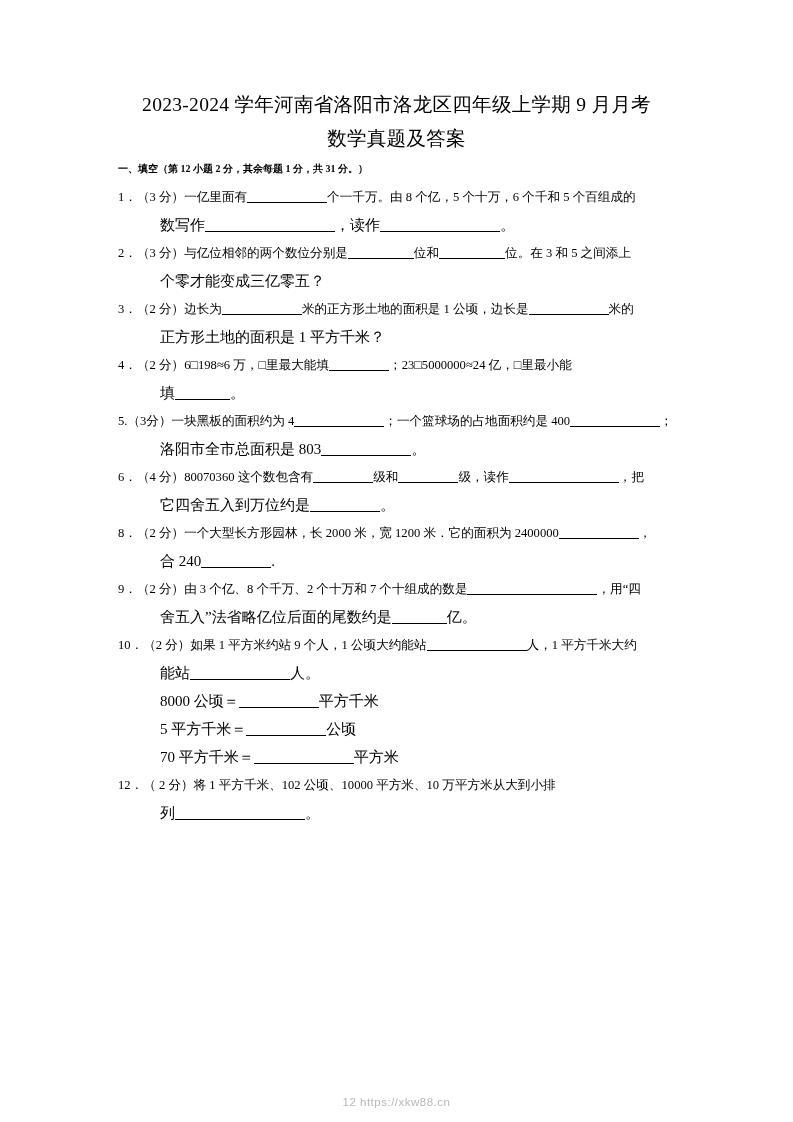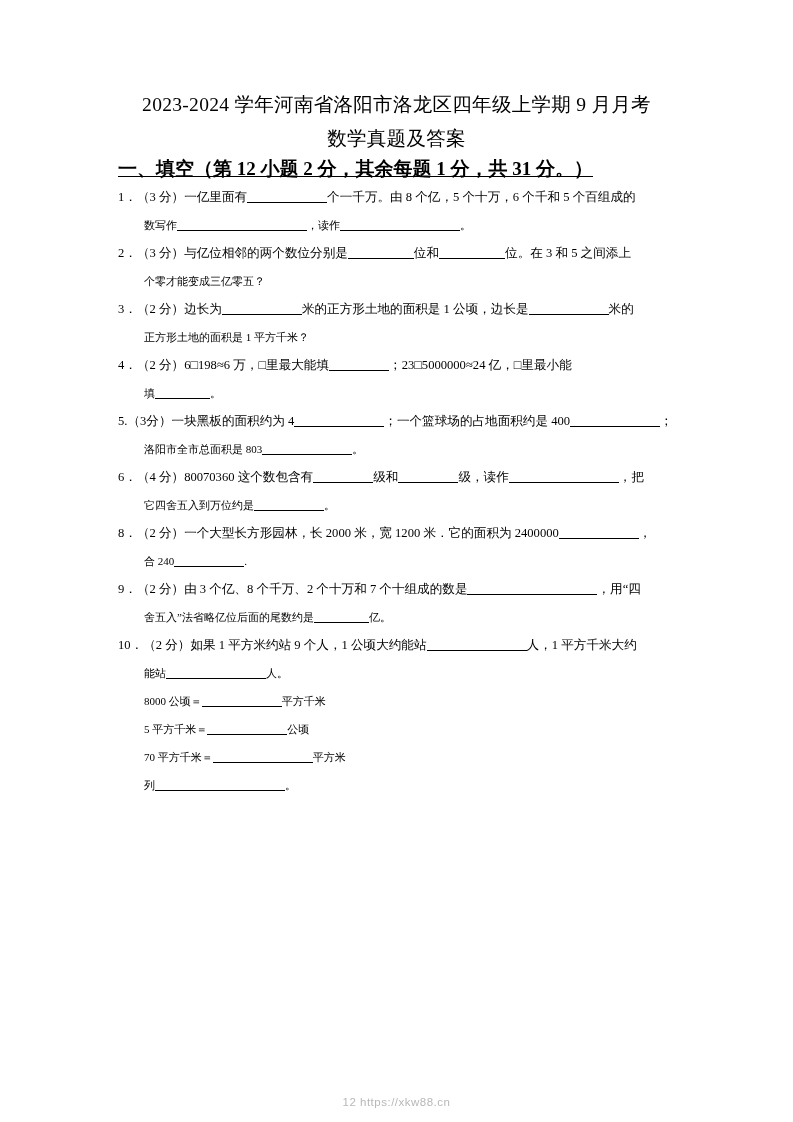--- a/index.html
+++ b/index.html
@@ -28,35 +28,34 @@
     font-weight: normal;
     font-size: 19.5px;
     line-height: 34px;
     letter-spacing: 0.3px;
     margin: 0 0 2px 0;
   }
   .doc-title .line2 { display: block; }
 
   .section-head {
     font-weight: bold;
-    font-size: 19px;
+    font-size: 10px;
     line-height: 22px;
     margin-bottom: 4px;
-    text-decoration: underline;
   }
   .q {
     font-size: 12.6px;
     line-height: 27px;
     margin: 0 0 1px 0;
     text-align: justify;
   }
   .sub {
-    font-size: 11px;
+    font-size: 15px;
     line-height: 27px;
-    margin-left: 26px;
+    margin-left: 42px;
   }
   .blank {
     display: inline-block;
     border-bottom: 1px solid #000;
     height: 13px;
     vertical-align: -2px;
   }
   .b55 { width: 55px; }
   .b60 { width: 60px; }
   .b66 { width: 66px; }
@@ -158,20 +157,23 @@
   <div class="q sub">
     <span>8000 公顷＝</span><span class="blank b80"></span><span>平方千米</span>
   </div>
   <div class="q sub">
     <span>5 平方千米＝</span><span class="blank b80"></span><span>公顷</span>
   </div>
   <div class="q sub">
     <span>70 平方千米＝</span><span class="blank b100"></span><span>平方米</span>
   </div>
 
+  <div class="q">
+    <span>12．（ 2 分）</span><span>将 1 平方千米、102 公顷、10000 平方米、10 万平方米从大到小排</span>
+  </div>
   <div class="q sub">
     <span>列</span><span class="blank b130"></span><span>。</span>
   </div>
 
 
 </div>
 
 <div class="footer">12 https://xkw88.cn</div>
 
 </body></html>

